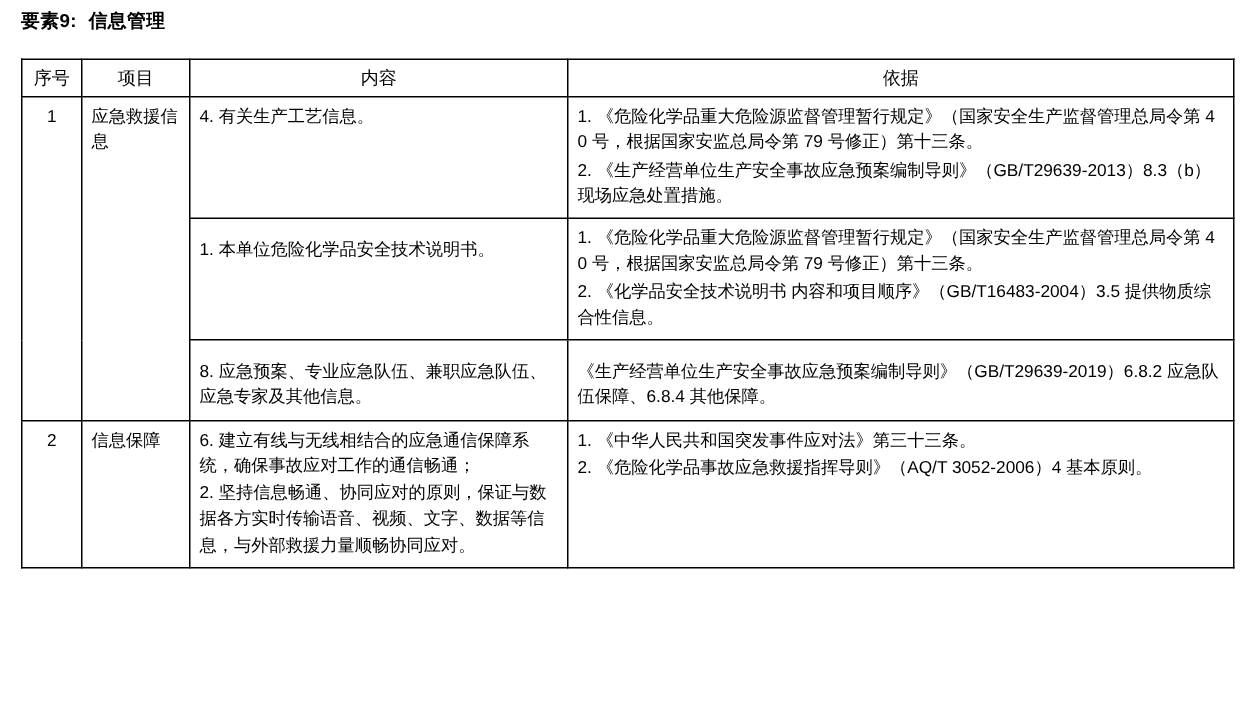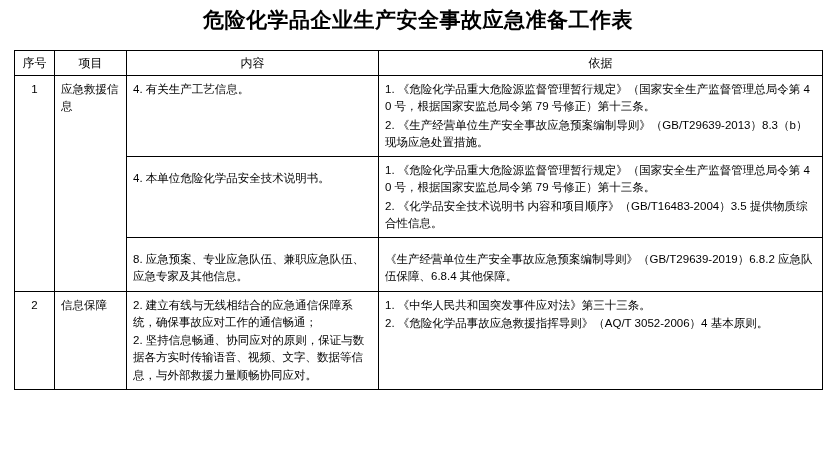--- a/index.html
+++ b/index.html
@@ -83,22 +83,25 @@
   .para + .para {
     margin-top: 1px;
   }
   .cell-pad-top { padding-top: 8px; }
 </style>
 </head>
 <body>
 
 <div class="page">
 
-  <div class="doc-title">危险化学品企业生产安全事故应急准备工作表</div>
 
+  <div class="element-line">
+    <span class="el-label">要素9:</span>
+    <span class="el-value">信息管理</span>
+  </div>
 
   <table class="main">
     <colgroup>
       <col class="c-no">
       <col class="c-item">
       <col class="c-cont">
       <col class="c-basis">
     </colgroup>
     <thead>
       <tr>
@@ -116,41 +119,41 @@
         <td>
           <p class="para">4. 有关生产工艺信息。</p>
         </td>
         <td>
           <p class="para">1. 《危险化学品重大危险源监督管理暂行规定》（国家安全生产监督管理总局令第 40 号，根据国家安监总局令第 79 号修正）第十三条。</p>
           <p class="para">2. 《生产经营单位生产安全事故应急预案编制导则》（GB/T29639-2013）8.3（b）现场应急处置措施。</p>
         </td>
       </tr>
       <tr>
         <td>
-          <p class="para cell-pad-top">4. 本单位危险化学品安全技术说明书。</p>
+          <p class="para cell-pad-top">1. 本单位危险化学品安全技术说明书。</p>
         </td>
         <td>
           <p class="para">1. 《危险化学品重大危险源监督管理暂行规定》（国家安全生产监督管理总局令第 40 号，根据国家安监总局令第 79 号修正）第十三条。</p>
           <p class="para">2. 《化学品安全技术说明书 内容和项目顺序》（GB/T16483-2004）3.5 提供物质综合性信息。</p>
         </td>
       </tr>
       <tr>
         <td>
           <p class="para cell-pad-top">8. 应急预案、专业应急队伍、兼职应急队伍、应急专家及其他信息。</p>
         </td>
         <td>
           <p class="para cell-pad-top">《生产经营单位生产安全事故应急预案编制导则》（GB/T29639-2019）6.8.2 应急队伍保障、6.8.4 其他保障。</p>
         </td>
       </tr>
 
       <tr>
         <td class="no-cell">2</td>
         <td class="item-cell">信息保障</td>
         <td>
-          <p class="para">2. 建立有线与无线相结合的应急通信保障系统，确保事故应对工作的通信畅通；</p>
+          <p class="para">6. 建立有线与无线相结合的应急通信保障系统，确保事故应对工作的通信畅通；</p>
           <p class="para">2. 坚持信息畅通、协同应对的原则，保证与数据各方实时传输语音、视频、文字、数据等信息，与外部救援力量顺畅协同应对。</p>
         </td>
         <td>
           <p class="para">1. 《中华人民共和国突发事件应对法》第三十三条。</p>
           <p class="para">2. 《危险化学品事故应急救援指挥导则》（AQ/T 3052-2006）4 基本原则。</p>
         </td>
       </tr>
     </tbody>
   </table>
 

